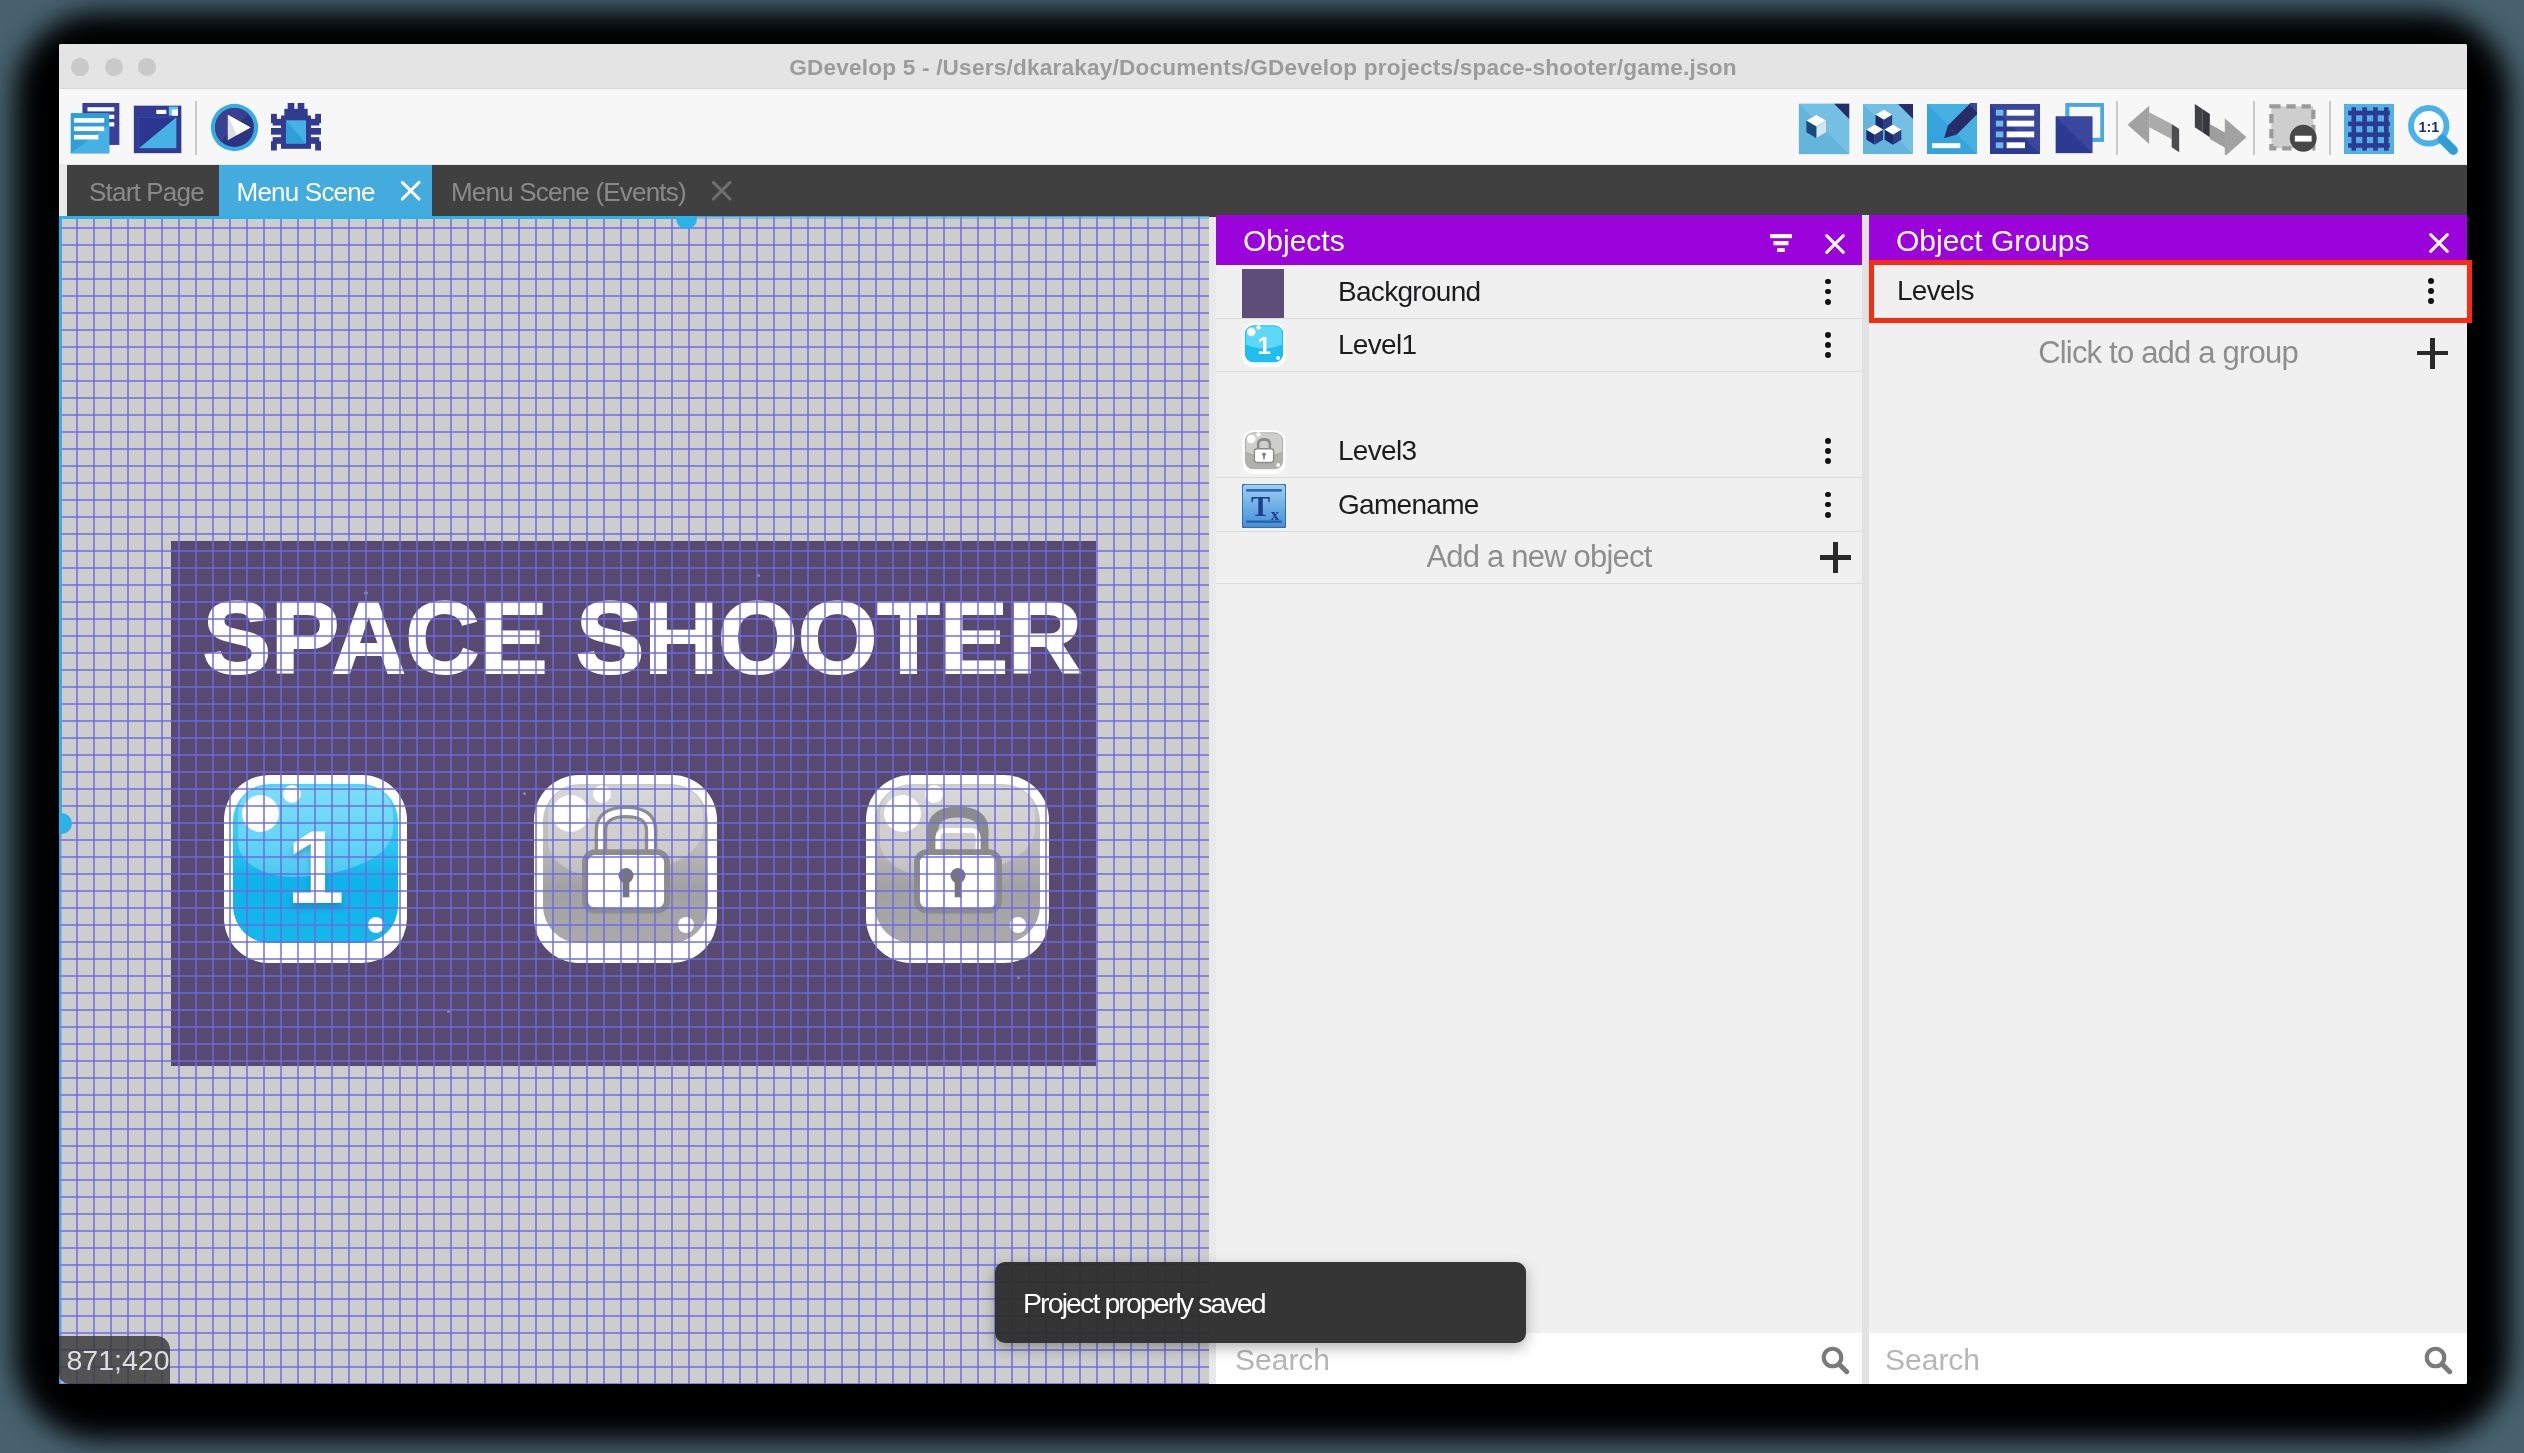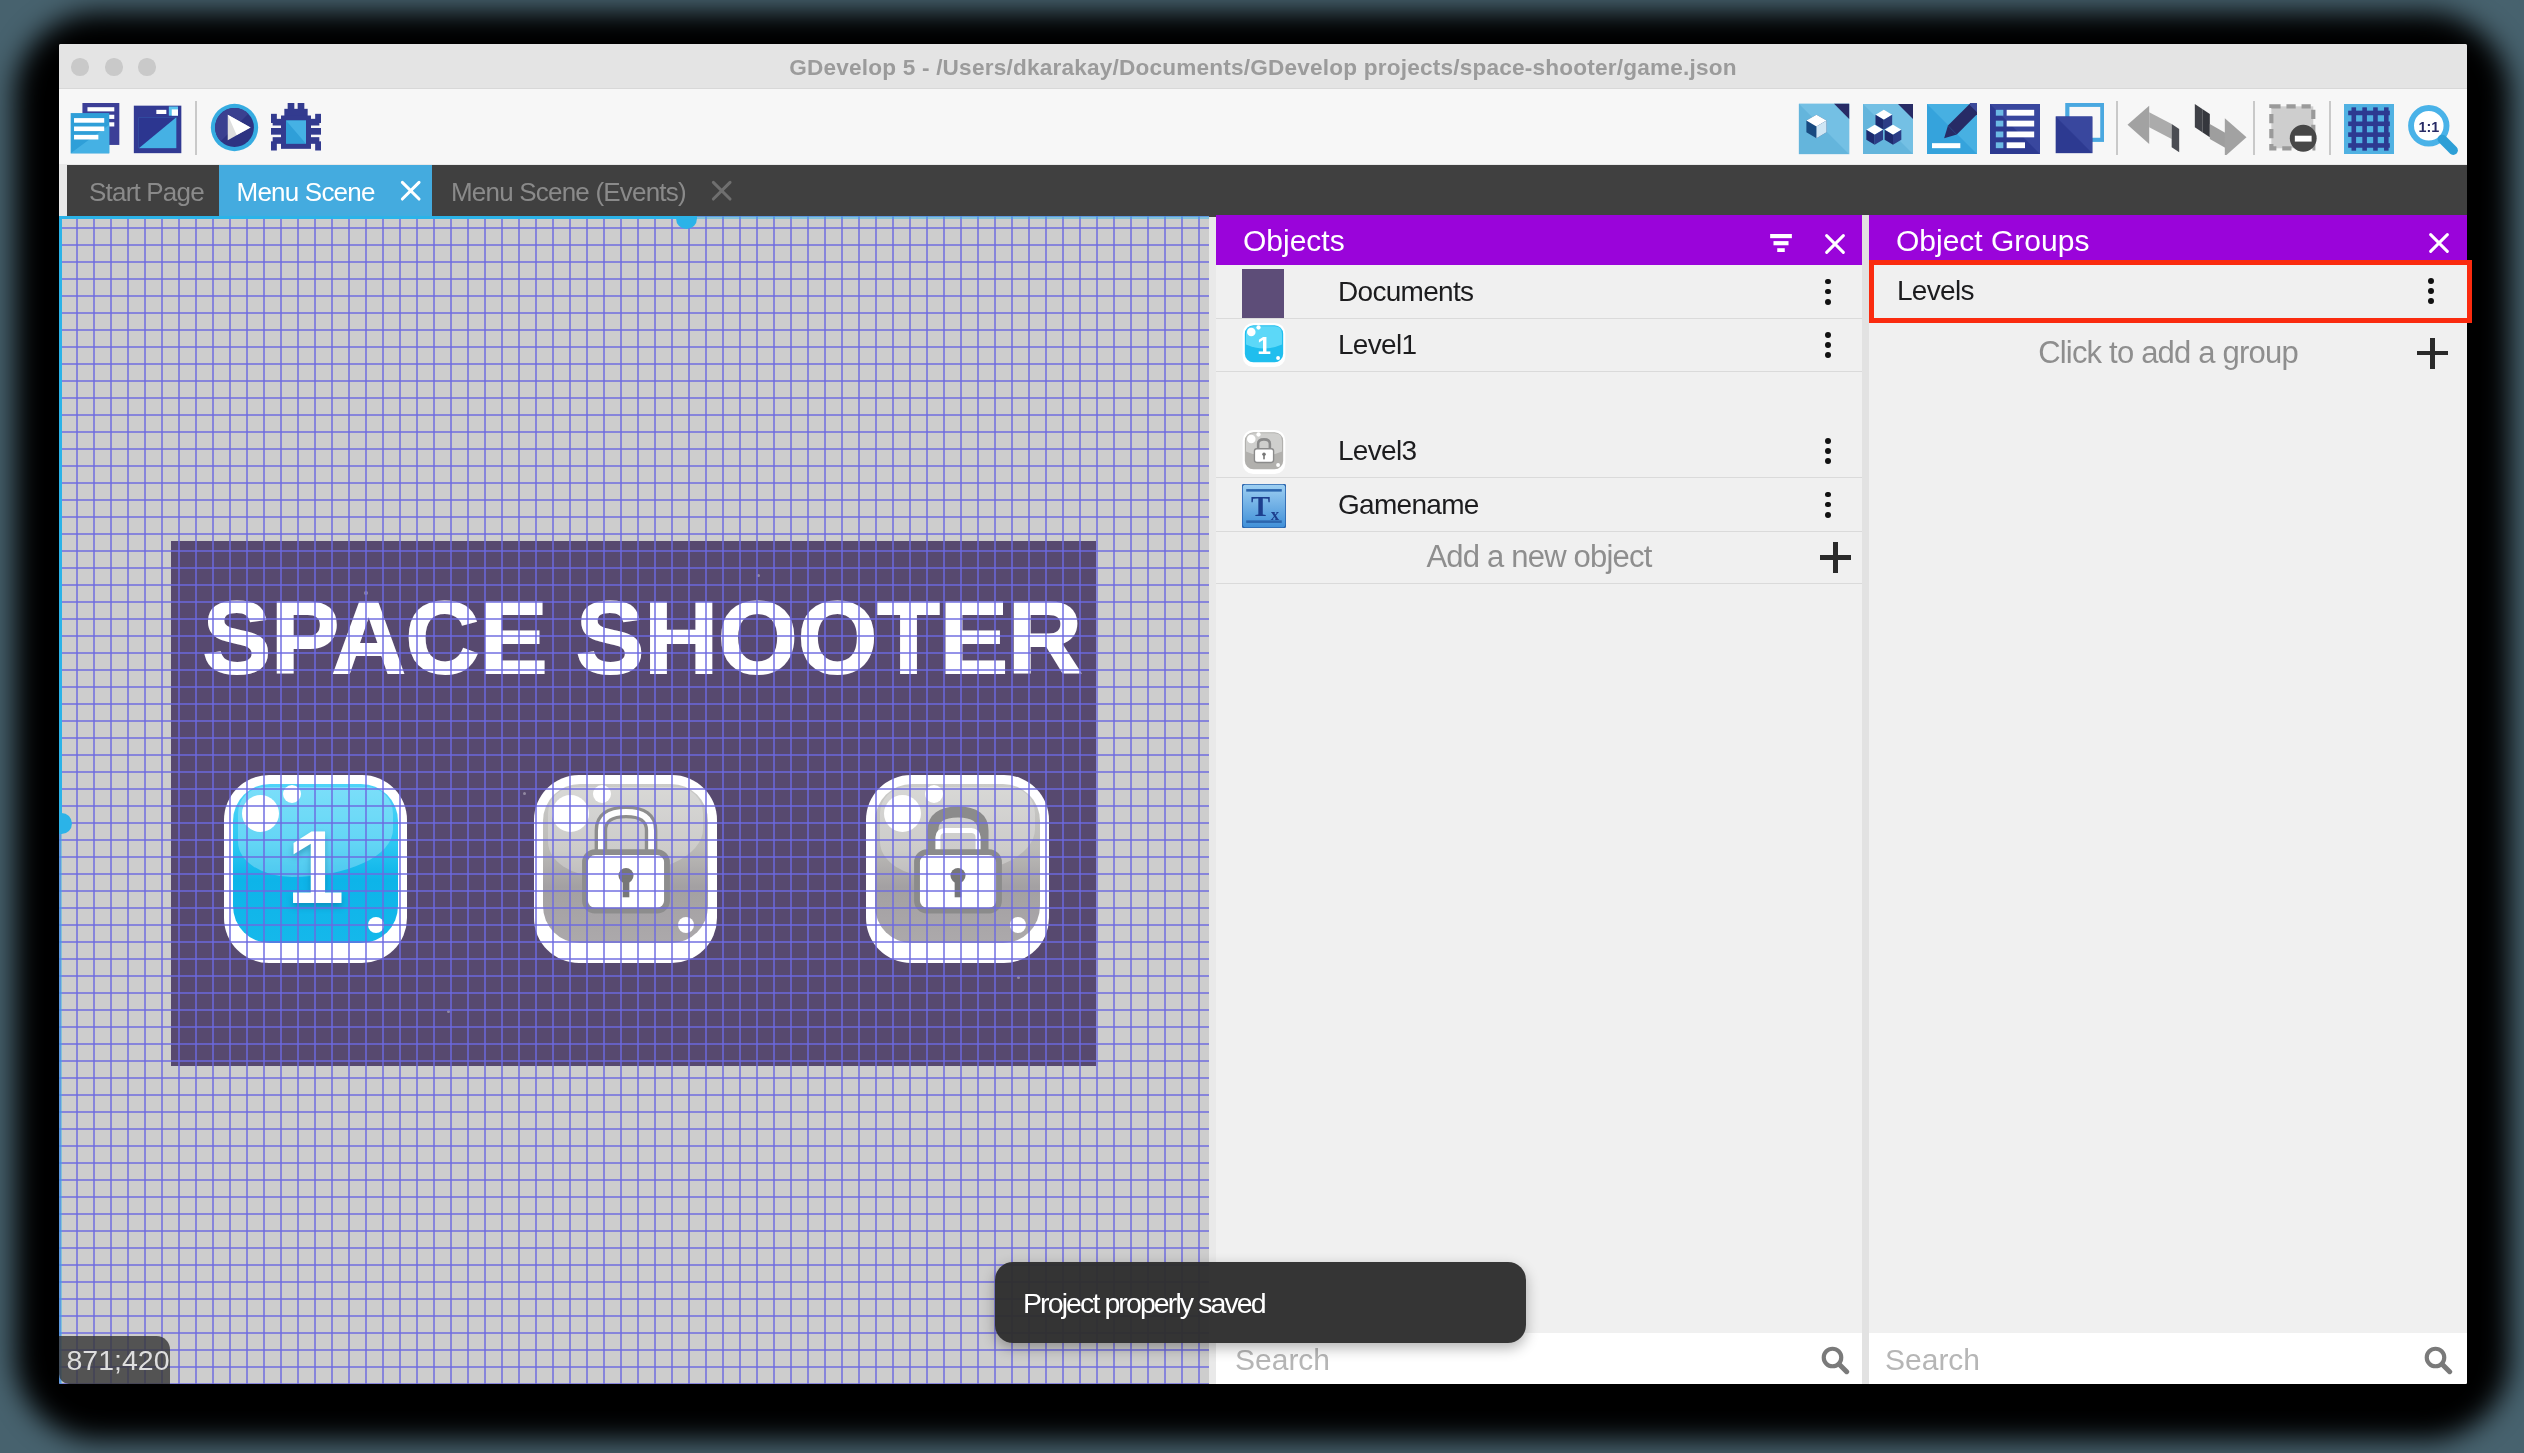--- a/index.html
+++ b/index.html
@@ -60,21 +60,21 @@
 .dots i{width:5.9px;height:5.9px;border-radius:50%;background:#111;}
 .addrow{position:absolute;left:0;width:100%;color:#8e8e8e;font-size:31px;letter-spacing:-0.8px;display:flex;align-items:center;justify-content:center;}
 .plus{position:absolute;width:31px;height:31px;}
 .plus:before{content:"";position:absolute;left:0;top:13.4px;width:31px;height:4.2px;background:#2a2a2a;}
 .plus:after{content:"";position:absolute;left:13.4px;top:0;width:4.2px;height:31px;background:#2a2a2a;}
 .search{position:absolute;left:0;top:1118px;width:100%;height:52px;background:#fff;color:#b6b6b6;font-size:30px;}
 .search span{position:absolute;top:0;height:52px;line-height:54px;}
 .rowicon{position:absolute;left:26px;}
 
 #redrect{position:absolute;left:1869px;top:260px;width:603px;height:63px;border:5.9px solid #fa2b0f;z-index:50;}
-#toast{position:absolute;left:995px;top:1262px;width:531px;height:81px;background:rgba(46,46,46,0.97);border-radius:18px;color:#fff;font-size:28.5px;letter-spacing:-1.9px;line-height:83px;padding-left:28px;z-index:40;box-shadow:0 5px 13.4px rgba(0,0,0,0.3);}
+#toast{position:absolute;left:995px;top:1262px;width:531px;height:81px;background:rgba(46,46,46,0.97);border-radius:10px;color:#fff;font-size:28.5px;letter-spacing:-1.9px;line-height:83px;padding-left:28px;z-index:40;box-shadow:0 5px 13.4px rgba(0,0,0,0.3);}
 </style></head>
 <body>
 <div id="page">
  <div id="shadow"></div>
  <div id="win">
   <div id="titlebar">
     <div class="tl" style="left:12px;"></div>
     <div class="tl" style="left:46px;"></div>
     <div class="tl" style="left:79px;"></div>
     <div id="title">GDevelop 5 - /Users/dkarakay/Documents/GDevelop projects/space-shooter/game.json</div>
@@ -308,21 +308,21 @@
             <rect x="0" y="0" width="26" height="5" fill="#fff"></rect>
             <rect x="4" y="8.5" width="18" height="5" fill="#fff"></rect>
             <rect x="8.5" y="17" width="9" height="5" fill="#fff"></rect>
           </svg>
       <svg style="position:absolute;left:609px;top:19px;" width="20" height="20" viewBox="0 0 24 24">
             <path d="M2 2 L22 22 M22 2 L2 22" stroke="#fff" stroke-width="3.6" stroke-linecap="round"></path>
           </svg>
     </div>
     <div class="row" style="top:50px;height:54px;">
       <div class="rowicon" style="top:4.2px;width:42px;height:49px;background:#5d4d78;"></div>
-      <div class="rowtxt">Documents</div>
+      <div class="rowtxt">Background</div>
       <div class="dots" style="left:609px;">
             <i></i>
             <i></i>
             <i></i>
           </div>
     </div>
     <div class="row" style="top:104px;height:53px;">
       <div class="rowicon" style="top:4.2px;"><svg width="44" height="44" viewBox="0 0 218 225">
         <rect x="0" y="0" width="218" height="225" rx="54" fill="#fff"></rect>
         <rect x="11" y="11" width="196" height="190" rx="44" fill="#1fbeee"></rect>

